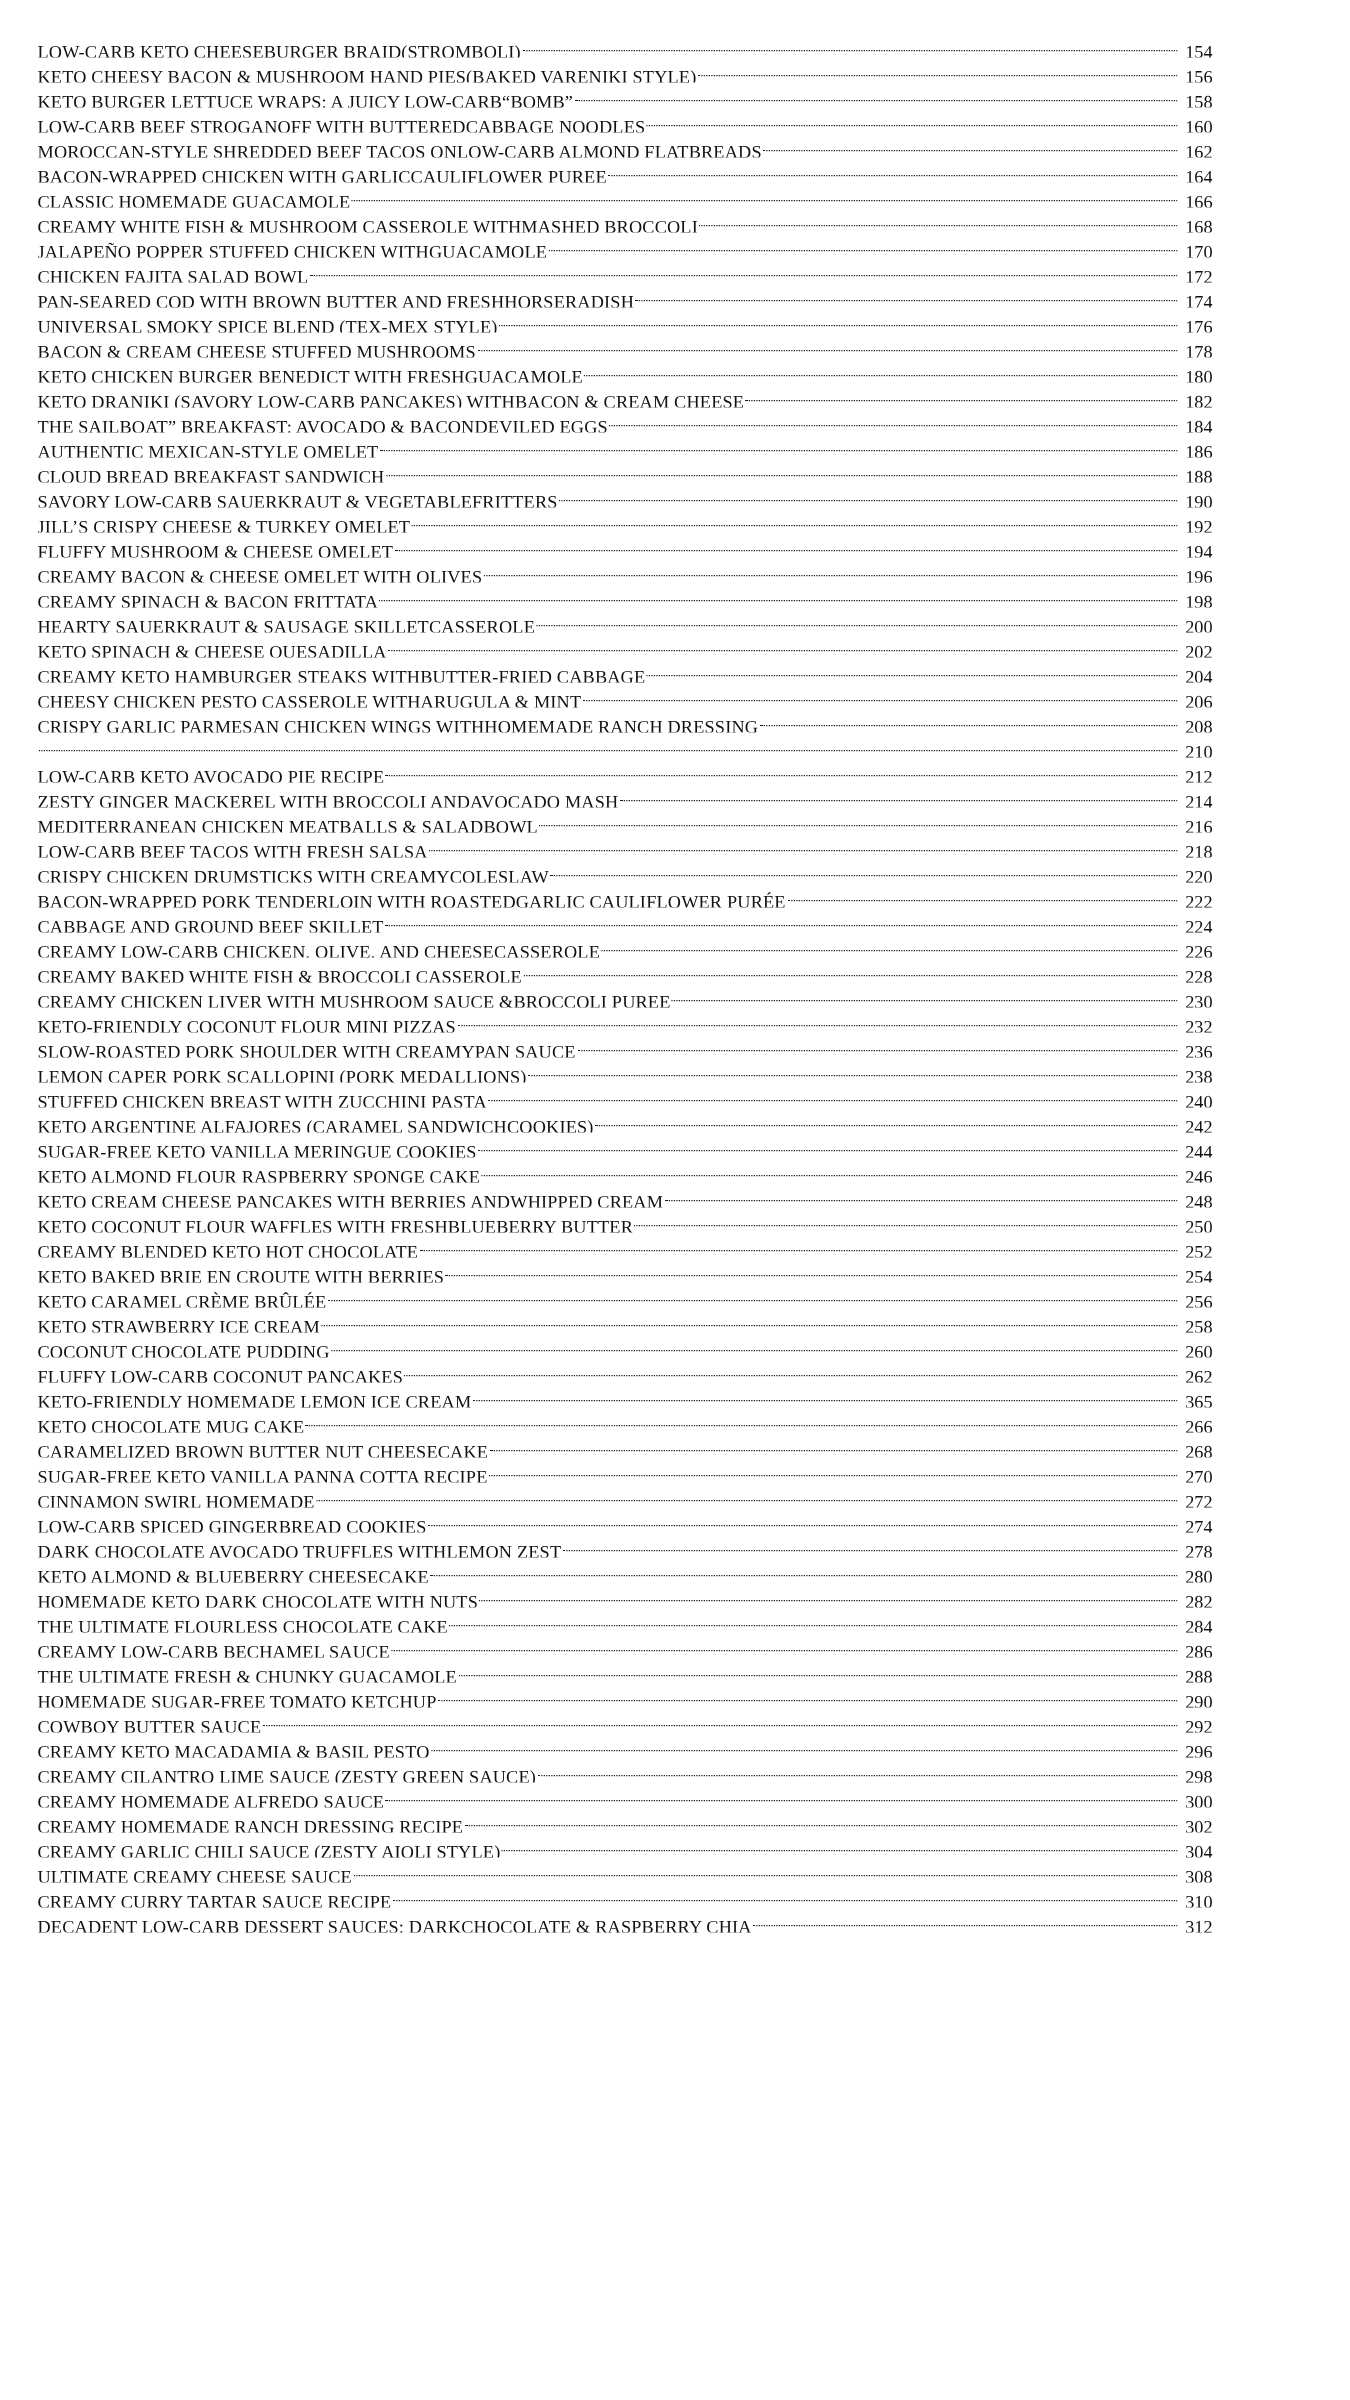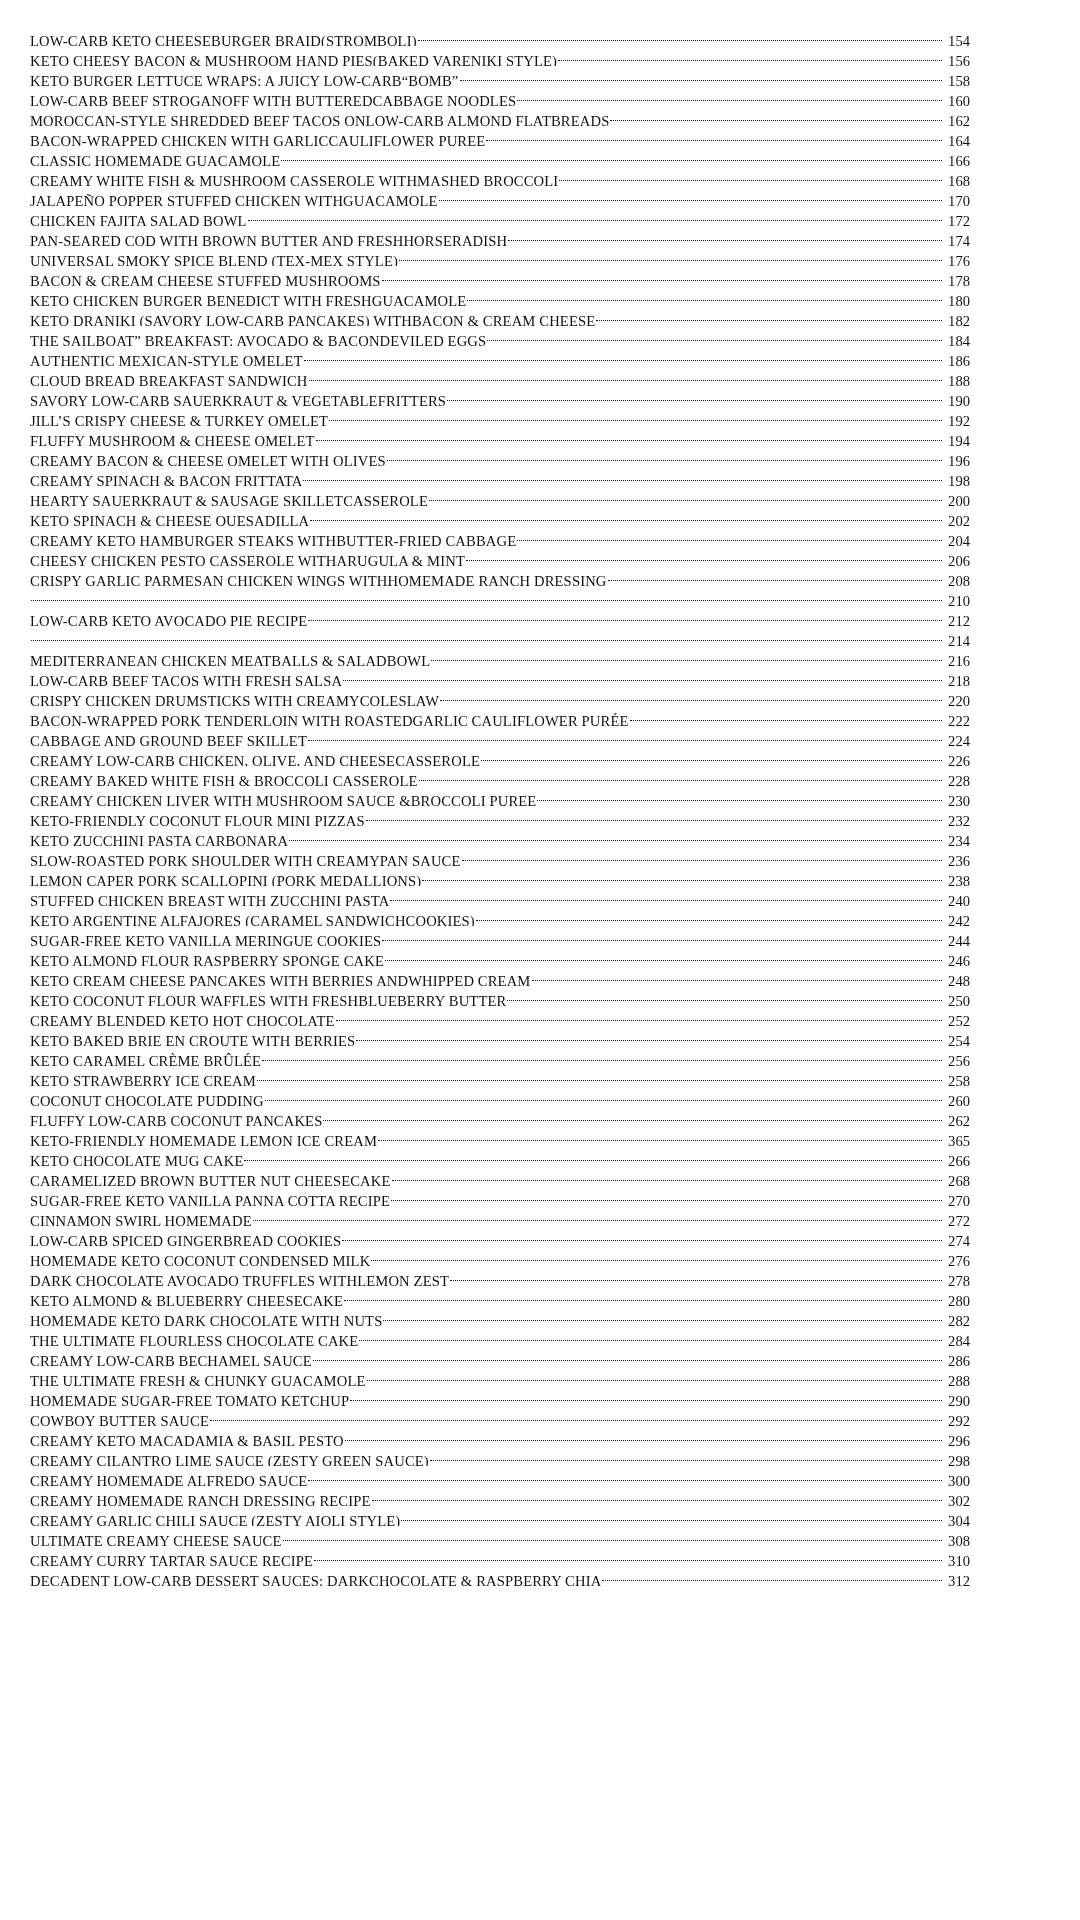--- a/index.html
+++ b/index.html
@@ -213,20 +213,21 @@
     <div class="toc-entry">
       <span class="leader"></span>
       <span class="entry-page">210</span>
     </div>
     <div class="toc-entry">
       <span class="entry-title">LOW-CARB KETO AVOCADO PIE RECIPE</span>
       <span class="leader"></span>
       <span class="entry-page">212</span>
     </div>
     <div class="toc-entry">
+      <span class="entry-title">ZESTY GINGER MACKEREL WITH BROCCOLI ANDAVOCADO MASH</span>
       <span class="leader"></span>
       <span class="entry-page">214</span>
     </div>
     <div class="toc-entry">
       <span class="entry-title">MEDITERRANEAN CHICKEN MEATBALLS &amp; SALADBOWL</span>
       <span class="leader"></span>
       <span class="entry-page">216</span>
     </div>
     <div class="toc-entry">
       <span class="entry-title">LOW-CARB BEEF TACOS WITH FRESH SALSA</span>
@@ -262,25 +263,20 @@
       <span class="entry-title">CREAMY CHICKEN LIVER WITH MUSHROOM SAUCE &amp;BROCCOLI PUREE</span>
       <span class="leader"></span>
       <span class="entry-page">230</span>
     </div>
     <div class="toc-entry">
       <span class="entry-title">KETO-FRIENDLY COCONUT FLOUR MINI PIZZAS</span>
       <span class="leader"></span>
       <span class="entry-page">232</span>
     </div>
     <div class="toc-entry">
-      <span class="entry-title">KETO ZUCCHINI PASTA CARBONARA</span>
-      <span class="leader"></span>
-      <span class="entry-page">234</span>
-    </div>
-    <div class="toc-entry">
       <span class="entry-title">SLOW-ROASTED PORK SHOULDER WITH CREAMYPAN SAUCE</span>
       <span class="leader"></span>
       <span class="entry-page">236</span>
     </div>
     <div class="toc-entry">
       <span class="entry-title">LEMON CAPER PORK SCALLOPINI (PORK MEDALLIONS)</span>
       <span class="leader"></span>
       <span class="entry-page">238</span>
     </div>
     <div class="toc-entry">
@@ -365,25 +361,20 @@
     </div>
     <div class="toc-entry">
       <span class="entry-title">CINNAMON SWIRL HOMEMADE</span>
       <span class="leader"></span>
       <span class="entry-page">272</span>
     </div>
     <div class="toc-entry">
       <span class="entry-title">LOW-CARB SPICED GINGERBREAD COOKIES</span>
       <span class="leader"></span>
       <span class="entry-page">274</span>
-    </div>
-    <div class="toc-entry">
-      <span class="entry-title">HOMEMADE KETO COCONUT CONDENSED MILK</span>
-      <span class="leader"></span>
-      <span class="entry-page">276</span>
     </div>
     <div class="toc-entry">
       <span class="entry-title">DARK CHOCOLATE AVOCADO TRUFFLES WITHLEMON ZEST</span>
       <span class="leader"></span>
       <span class="entry-page">278</span>
     </div>
     <div class="toc-entry">
       <span class="entry-title">KETO ALMOND &amp; BLUEBERRY CHEESECAKE</span>
       <span class="leader"></span>
       <span class="entry-page">280</span>

